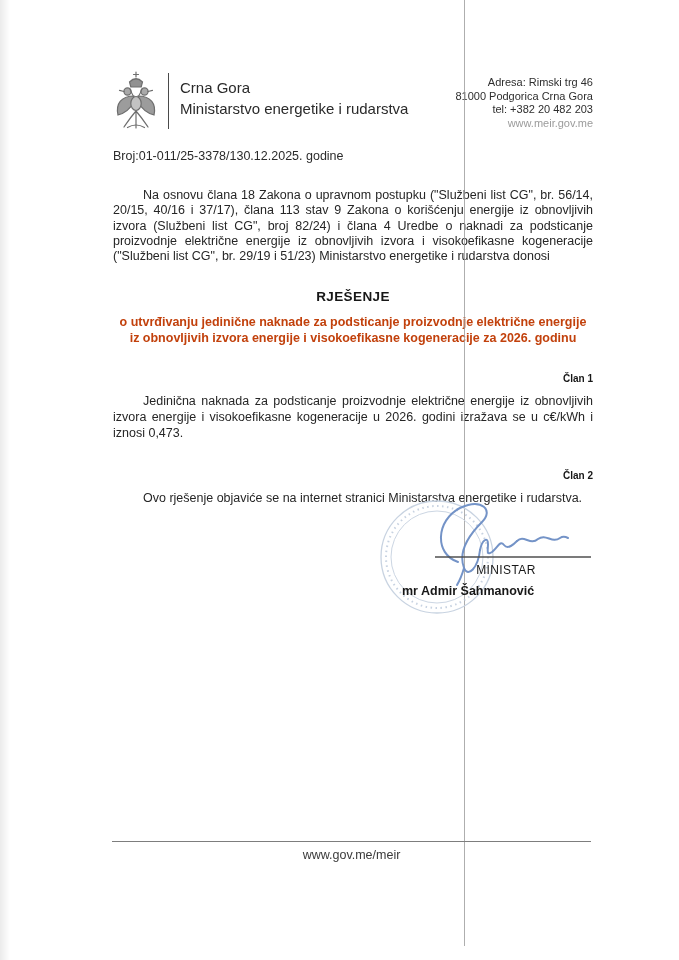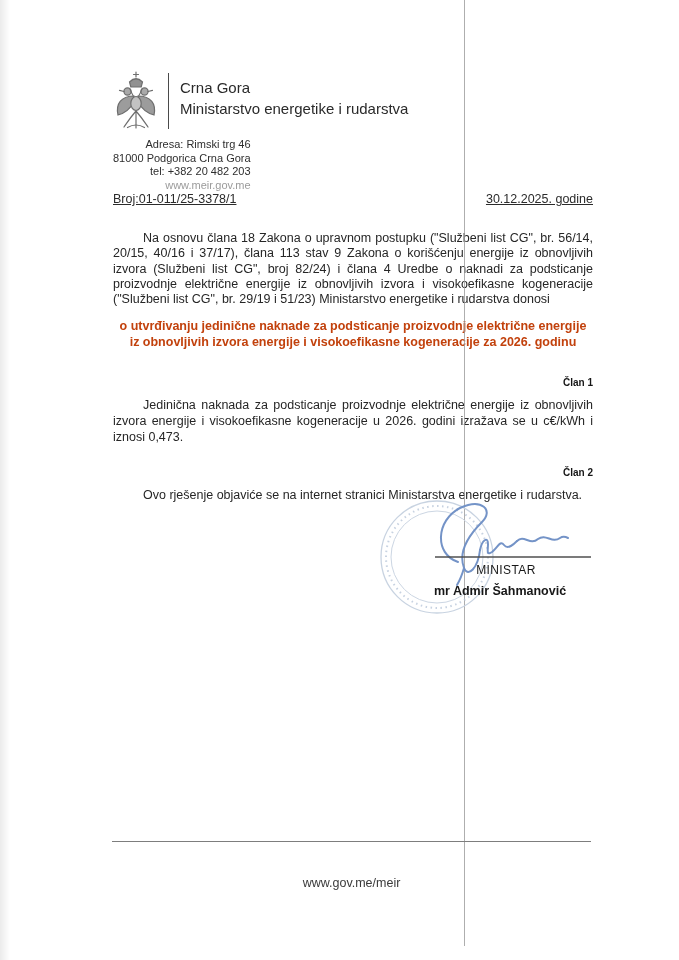--- a/index.html
+++ b/index.html
@@ -16,51 +16,51 @@
     position:absolute;left:0;top:0;width:10px;height:100%;
     background:linear-gradient(90deg,#ebebeb,#ffffff);
   }
   .fold-line{
     position:absolute;left:464px;top:0;width:1px;height:946px;
     background:#9a9a9a;opacity:.8;
   }
   .content{padding:70px 86px 0 113px;}
 
   
-  .header{display:flex;justify-content:space-between;align-items:flex-start;flex-direction:column;}
+  .header{display:flex;justify-content:space-between;align-items:flex-start;}
   .brand{display:flex;align-items:flex-start;}
   .coa{width:46px;height:62px;flex:0 0 auto;}
   .brand-sep{width:1px;background:#4a4a4a;height:56px;margin:3px 11px 0 9px;}
   .brand-names{padding-top:7px;}
   .org-name{font-size:15px;line-height:21px;color:#2a2a2a;}
   .org-dept{font-size:15px;line-height:21px;color:#2a2a2a;}
   .address{text-align:right;font-size:11px;line-height:13.5px;padding-top:6px;color:#2e2e2e;}
   .address .url{color:#9b9b9b;}
 
   
-  .ref-row{display:flex;justify-content:space-between;font-size:12.5px;color:#2b2b2b;text-decoration:underline;}
+  .ref-row{display:flex;justify-content:flex-start;margin-top:17px;font-size:12.5px;color:#2b2b2b;}
 
   
   .intro{margin:25px 0 12px 0;font-size:12.5px;line-height:15.3px;text-align:justify;text-indent:30px;}
   .doc-title{margin:25px 0 0 0;text-align:center;font-size:13.5px;font-weight:bold;color:#171717;letter-spacing:.4px;}
   .doc-subtitle{margin:11px auto 0 auto;text-align:center;font-size:12.5px;line-height:15.5px;font-weight:bold;color:#c2410c;width:468px;}
   .article-heading{margin:27px 0 0 0;text-align:right;font-size:10px;font-weight:bold;color:#171717;}
-  .article-heading.second{margin-top:22px;}
+  .article-heading.second{margin-top:29px;}
   .article-body{margin:9px 0 0 0;font-size:12.5px;line-height:16px;text-align:justify;text-indent:30px;}
 
   
   .sig-art{position:absolute;left:370px;top:492px;width:230px;height:128px;}
   .sig-role{position:absolute;left:420px;top:563px;width:172px;text-align:center;
             font-size:12px;font-weight:normal;color:#171717;letter-spacing:.4px;}
-  .sig-name{position:absolute;left:402px;top:584px;width:196px;text-align:center;
+  .sig-name{position:absolute;left:402px;top:584px;width:196px;
             font-size:12.5px;font-weight:bold;color:#171717;}
 
   
   .footer-line{position:absolute;left:112px;top:841px;width:479px;height:1px;background:#7d7d7d;}
-  .footer-url{position:absolute;left:112px;top:876px;width:479px;text-align:center;
+  .footer-url{position:absolute;left:112px;top:848px;width:479px;text-align:center;
               font-size:12.5px;color:#3a3a3a;}
 </style>
 </head>
 <body>
 
 <div class="page">
   <div class="scan-edge-left"></div>
   <div class="fold-line"></div>
 
   <div class="content">
@@ -96,20 +96,21 @@
       </div>
     </div>
 
     <div class="ref-row">
       <span>Broj:01-011/25-3378/1</span>
       <span>30.12.2025. godine</span>
     </div>
 
     <p class="intro">Na osnovu člana 18 Zakona o upravnom postupku ("Službeni list CG", br. 56/14, 20/15, 40/16 i 37/17), člana 113 stav 9 Zakona o korišćenju energije iz obnovljivih izvora (Službeni list CG", broj 82/24) i člana 4 Uredbe o naknadi za podsticanje proizvodnje električne energije iz obnovljivih izvora i visokoefikasne kogeneracije ("Službeni list CG", br. 29/19 i 51/23) Ministarstvo energetike i rudarstva donosi</p>
 
+    <div class="doc-title">RJEŠENJE</div>
     <div class="doc-subtitle">o utvrđivanju jedinične naknade za podsticanje proizvodnje električne energije iz obnovljivih izvora energije i visokoefikasne kogeneracije za 2026. godinu</div>
 
     <div class="article-heading">Član 1</div>
     <p class="article-body">Jedinična naknada za podsticanje proizvodnje električne energije iz obnovljivih izvora energije i visokoefikasne kogeneracije u 2026. godini izražava se u c€/kWh i iznosi 0,473.</p>
 
     <div class="article-heading second">Član 2</div>
     <p class="article-body">Ovo rješenje objaviće se na internet stranici Ministarstva energetike i rudarstva.</p>
 
   </div>
 

